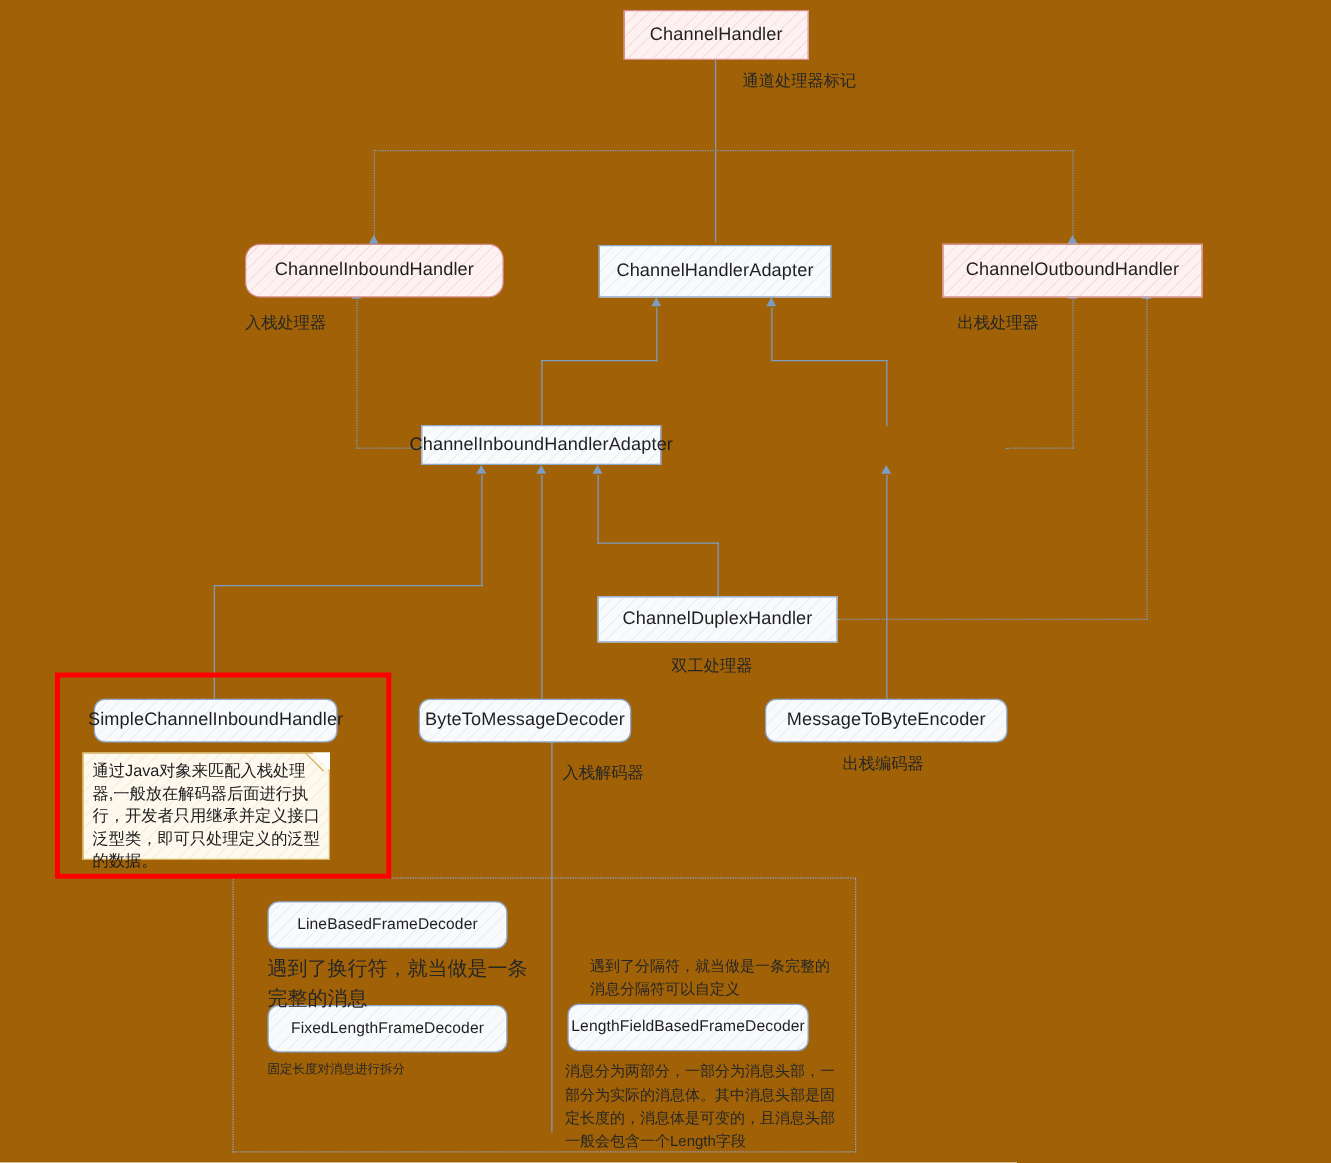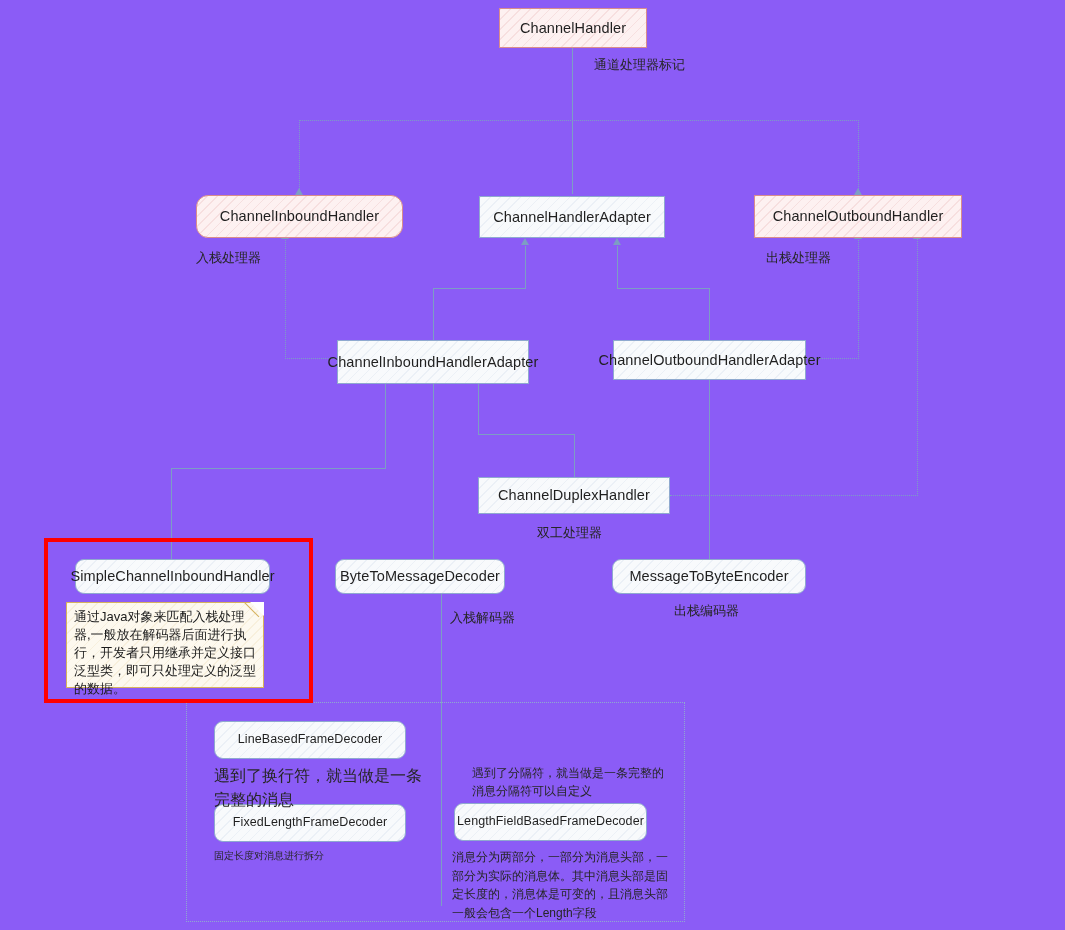--- a/index.html
+++ b/index.html
@@ -7,21 +7,21 @@
     padding: 0;
     background: #ffffff;
   }
   body {
     font-family: "Liberation Sans", "DejaVu Sans", sans-serif;
   }
   #canvas {
     position: relative;
     width: 1065px;
     height: 930px;
-    background: #8b5cf6;
+    background: #a16207;
     overflow: hidden;
   }
 
   
   .node {
     position: absolute;
     box-sizing: border-box;
     display: flex;
     align-items: center;
     justify-content: center;
@@ -230,27 +230,24 @@
   </div>
 
   <div class="node pink" style="left:754px; top:195px; width:208px; height:43px;">
     <span>ChannelOutboundHandler</span>
   </div>
 
   <div class="node blue" style="left:479px; top:196px; width:186px; height:42px;">
     <span>ChannelHandlerAdapter</span>
   </div>
 
-  <div class="node blue" style="left:337px; top:340px; width:192px; height:44px;">
+  <div class="node blue" style="left:337px; top:340px; width:192px; height:32px;">
     <span>ChannelInboundHandlerAdapter</span>
   </div>
 
-  <div class="node blue" style="left:613px; top:340px; width:193px; height:40px;">
-    <span>ChannelOutboundHandlerAdapter</span>
-  </div>
 
   <div class="node blue" style="left:478px; top:477px; width:192px; height:37px;">
     <span>ChannelDuplexHandler</span>
   </div>
 
   <div class="node blue round" style="left:75px; top:559px; width:195px; height:35px;">
     <span>SimpleChannelInboundHandler</span>
   </div>
 
   <div class="node blue round" style="left:335px; top:559px; width:170px; height:35px;">

